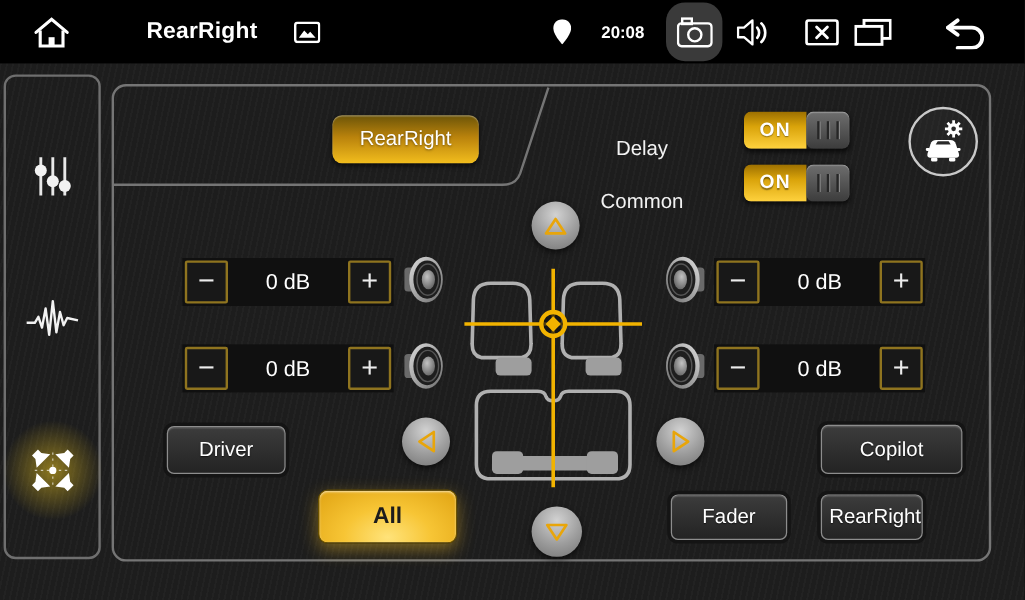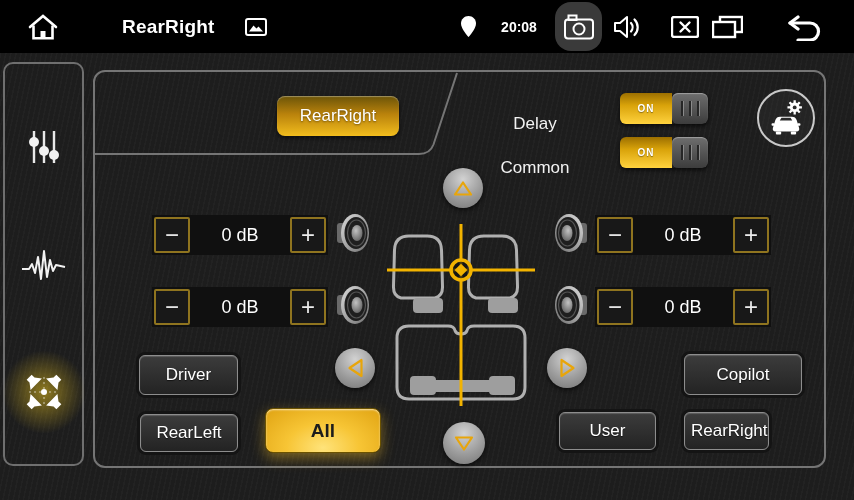--- a/index.html
+++ b/index.html
@@ -37,21 +37,21 @@
   .btn-common{position:absolute;left:32px;top:24px;width:122px;height:40px;color:#fff;
     background:linear-gradient(180deg,#b2b2b2,#8b8b8b 45%,#5d5d5d);
     box-shadow:0 2px 4px rgba(0,0,0,.6), inset 0 1px 1px rgba(255,255,255,.5);text-shadow:0 1px 2px rgba(0,0,0,.6);}
   .btn-specialty{position:absolute;left:182px;top:24px;width:122px;height:40px;color:#fff;
     background:linear-gradient(180deg,#6b5408,#b9820c 45%,#f2bd1d);
     box-shadow:0 2px 4px rgba(0,0,0,.6), inset 0 1px 1px rgba(255,255,255,.35);text-shadow:0 1px 2px rgba(0,0,0,.45);}
   .label{position:absolute;width:70px;text-align:center;font-size:17px;color:#f2f2f2;margin-top:15px;}
   
   .toggle{position:absolute;width:88px;height:31px;border-radius:6px;display:flex;overflow:hidden;
     box-shadow:0 2px 4px rgba(0,0,0,.7);cursor:pointer;}
-  .toggle-on{width:52px;display:flex;align-items:center;justify-content:center;font-size:10px;
+  .toggle-on{width:52px;display:flex;align-items:center;justify-content:center;font-size:16px;
     font-weight:bold;letter-spacing:1px;color:#fff;text-shadow:0 1px 1px rgba(0,0,0,.4);
     background:linear-gradient(180deg,#9c6f00,#d9a30a 40%,#ffd23e);}
   .toggle-knob{flex:1;display:flex;align-items:center;justify-content:center;gap:5px;
     background:linear-gradient(180deg,#6e6e6e,#3c3c3c);border-radius:6px;
     box-shadow:inset 0 1px 1px rgba(255,255,255,.35);}
   .toggle-knob i{display:block;width:2px;height:15px;background:#262626;border-right:1px solid #8a8a8a;}
   
   .car-btn{position:absolute;left:662px;top:17px;width:58px;height:58px;border-radius:50%;
     border:2px solid #c9c9c9;background:rgba(255,255,255,.03);box-sizing:border-box;
     display:flex;align-items:center;justify-content:center;cursor:pointer;}
@@ -313,20 +313,19 @@
           <polygon points="14.5,10 2.5,2 2.5,18" fill="none" stroke="#e8a50a" stroke-width="2.2" stroke-linejoin="round"></polygon>
         </svg>
       </button>
       <button class="dir" style="left:348px;top:350px;width:42px;height:42px">
         <svg width="20" height="17" viewBox="0 0 20 17">
           <polygon points="10,14.5 2,2.5 18,2.5" fill="none" stroke="#e8a50a" stroke-width="2.2" stroke-linejoin="round"></polygon>
         </svg>
       </button>
 
       <button class="btn-dark" style="left:44px;top:283px;width:99px;height:40px">Driver</button>
-      <button class="btn-dark" style="left:45px;top:342px;width:98px;height:38px">RearLeft</button>
       <button class="btn-all">All</button>
-      <button class="btn-dark" style="left:464px;top:340px;width:97px;height:38px">User</button>
+      <button class="btn-dark" style="left:464px;top:340px;width:97px;height:38px">Fader</button>
       <button class="btn-dark" style="left:589px;top:282px;width:118px;height:41px">Copilot</button>
       <button class="btn-dark" style="left:589px;top:340px;width:85px;height:38px">RearRight</button>
     </main>
   </div>
 </div>
 
 </body></html>

